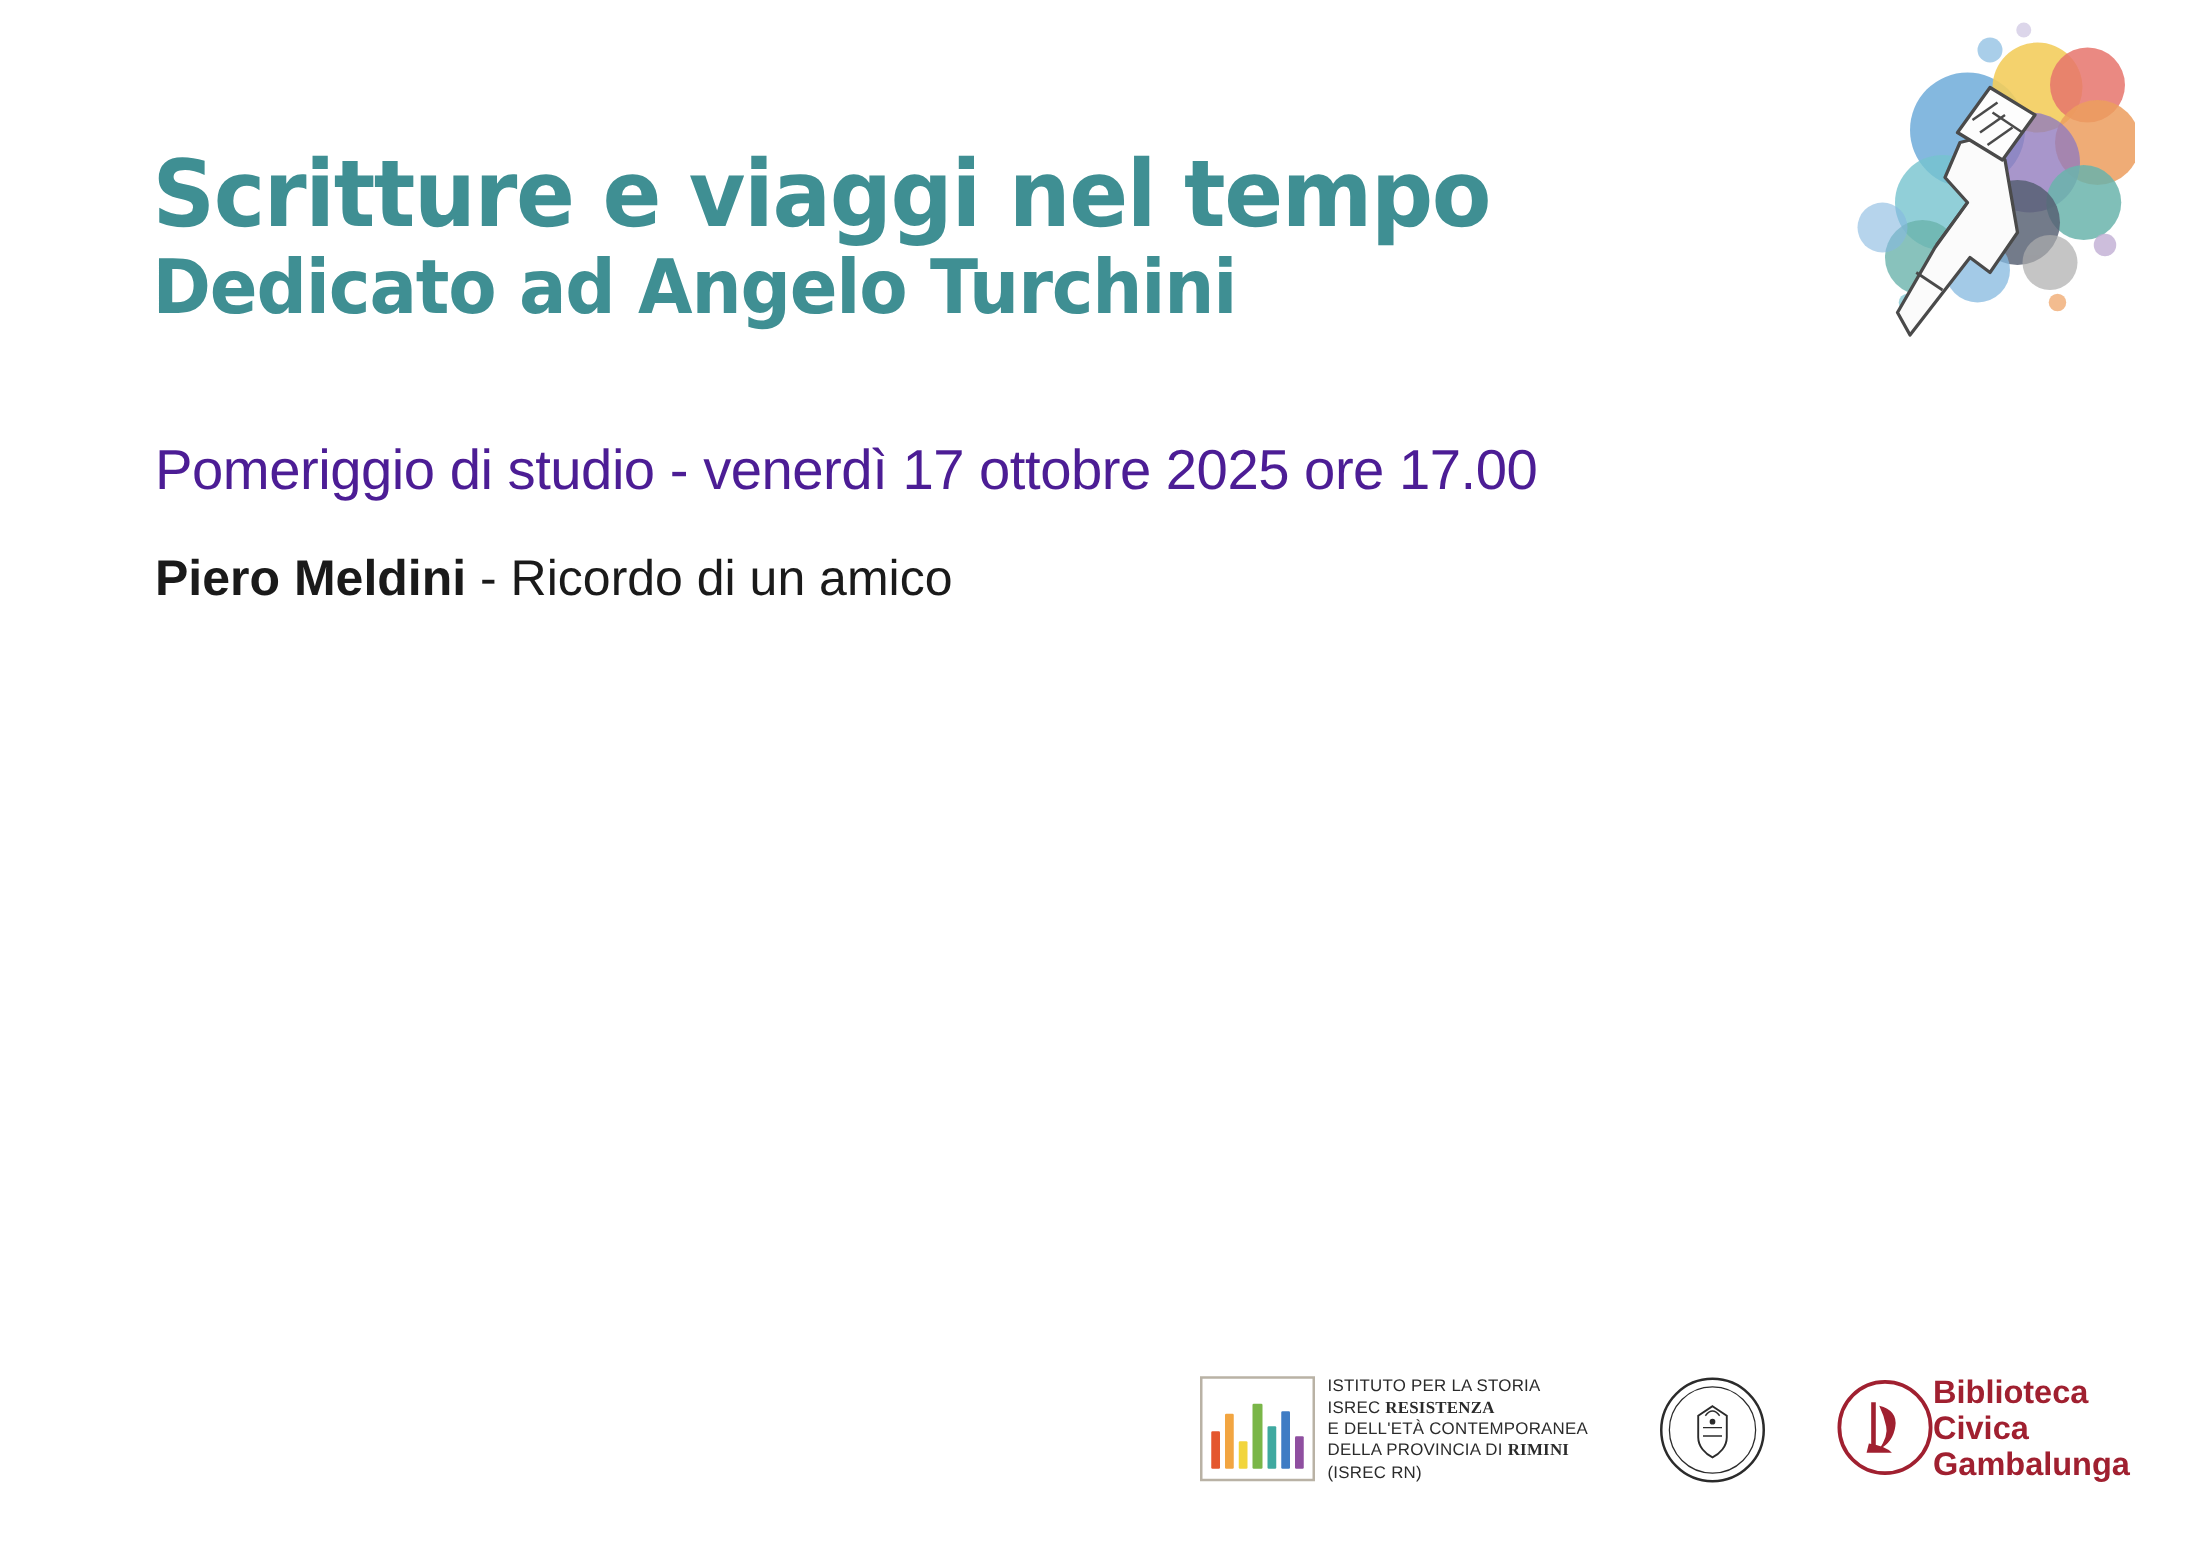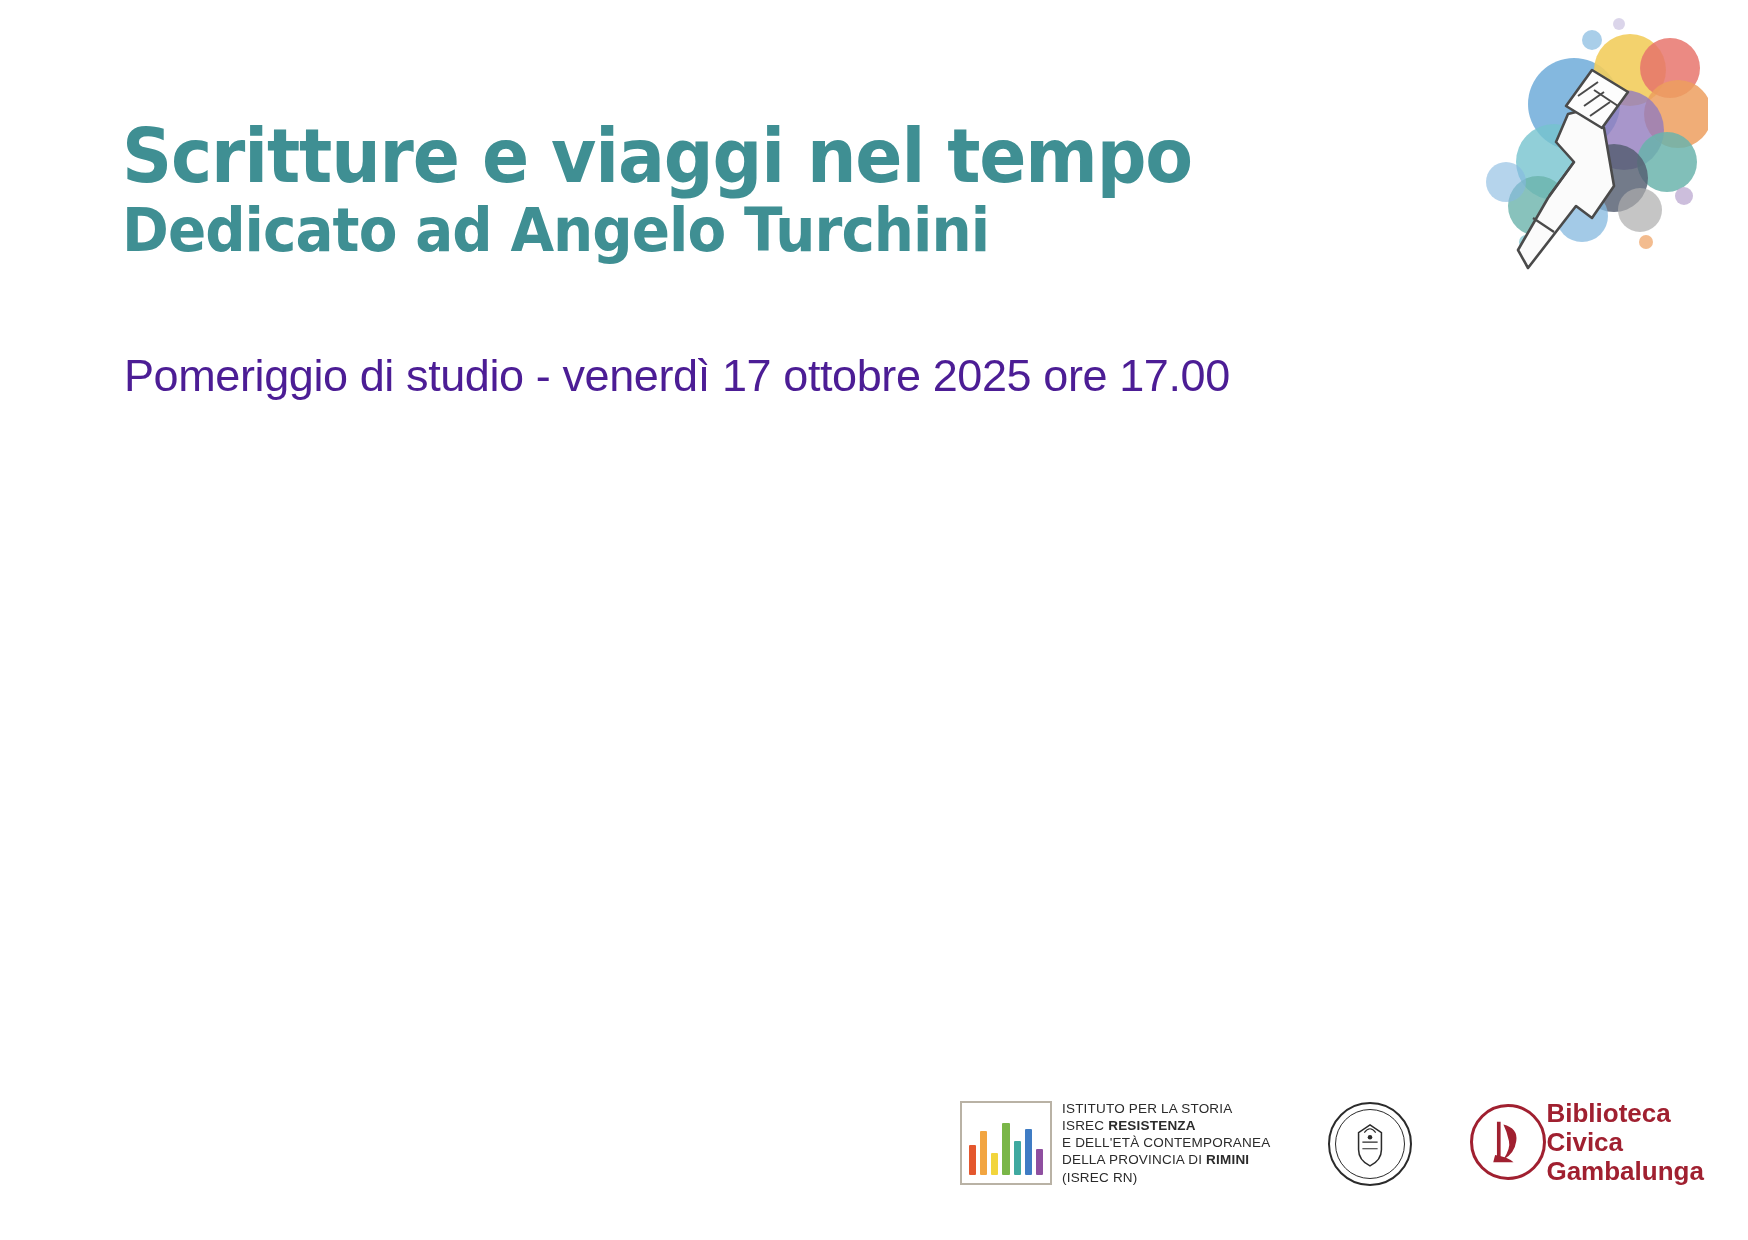--- a/index.html
+++ b/index.html
@@ -136,21 +136,21 @@
   }
   .isrec-mark i { display: block; width: 9px; border-radius: 1px; }
   .isrec-text {
     font-family: "Liberation Sans", sans-serif;
     font-size: 13.5px;
     line-height: 1.28;
     color: #2b2b2b;
     letter-spacing: 0.2px;
     white-space: nowrap;
   }
-  .isrec-text b { font-weight: bold; }
+  .isrec-text b { font-weight: bold; font-family: Liberation Serif, serif; }
 
   
   .crest {
     width: 84px;
     height: 84px;
     border-radius: 50%;
     border: 2.5px solid #2b2b2b;
     position: relative;
     box-sizing: border-box;
   }
@@ -226,20 +226,23 @@
   </div>
 
   <div class="title-block">
     <h1 class="title-main">Scritture e viaggi nel tempo</h1>
     <h2 class="title-sub">Dedicato ad Angelo Turchini</h2>
   </div>
 
   <div class="date-line">Pomeriggio di studio - venerdì 17 ottobre 2025  ore 17.00</div>
 
   <div class="programme">
+    <div class="prog-item">
+      <span class="who">Piero Meldini</span><span class="what"> - Ricordo di un amico</span>
+    </div>
   </div>
 
 
   <div class="logos">
 
     <div class="isrec">
       <div class="isrec-mark">
         <i style="height:30px;background:#e4572e"></i>
         <i style="height:44px;background:#f2a541"></i>
         <i style="height:22px;background:#f2d53c"></i>

